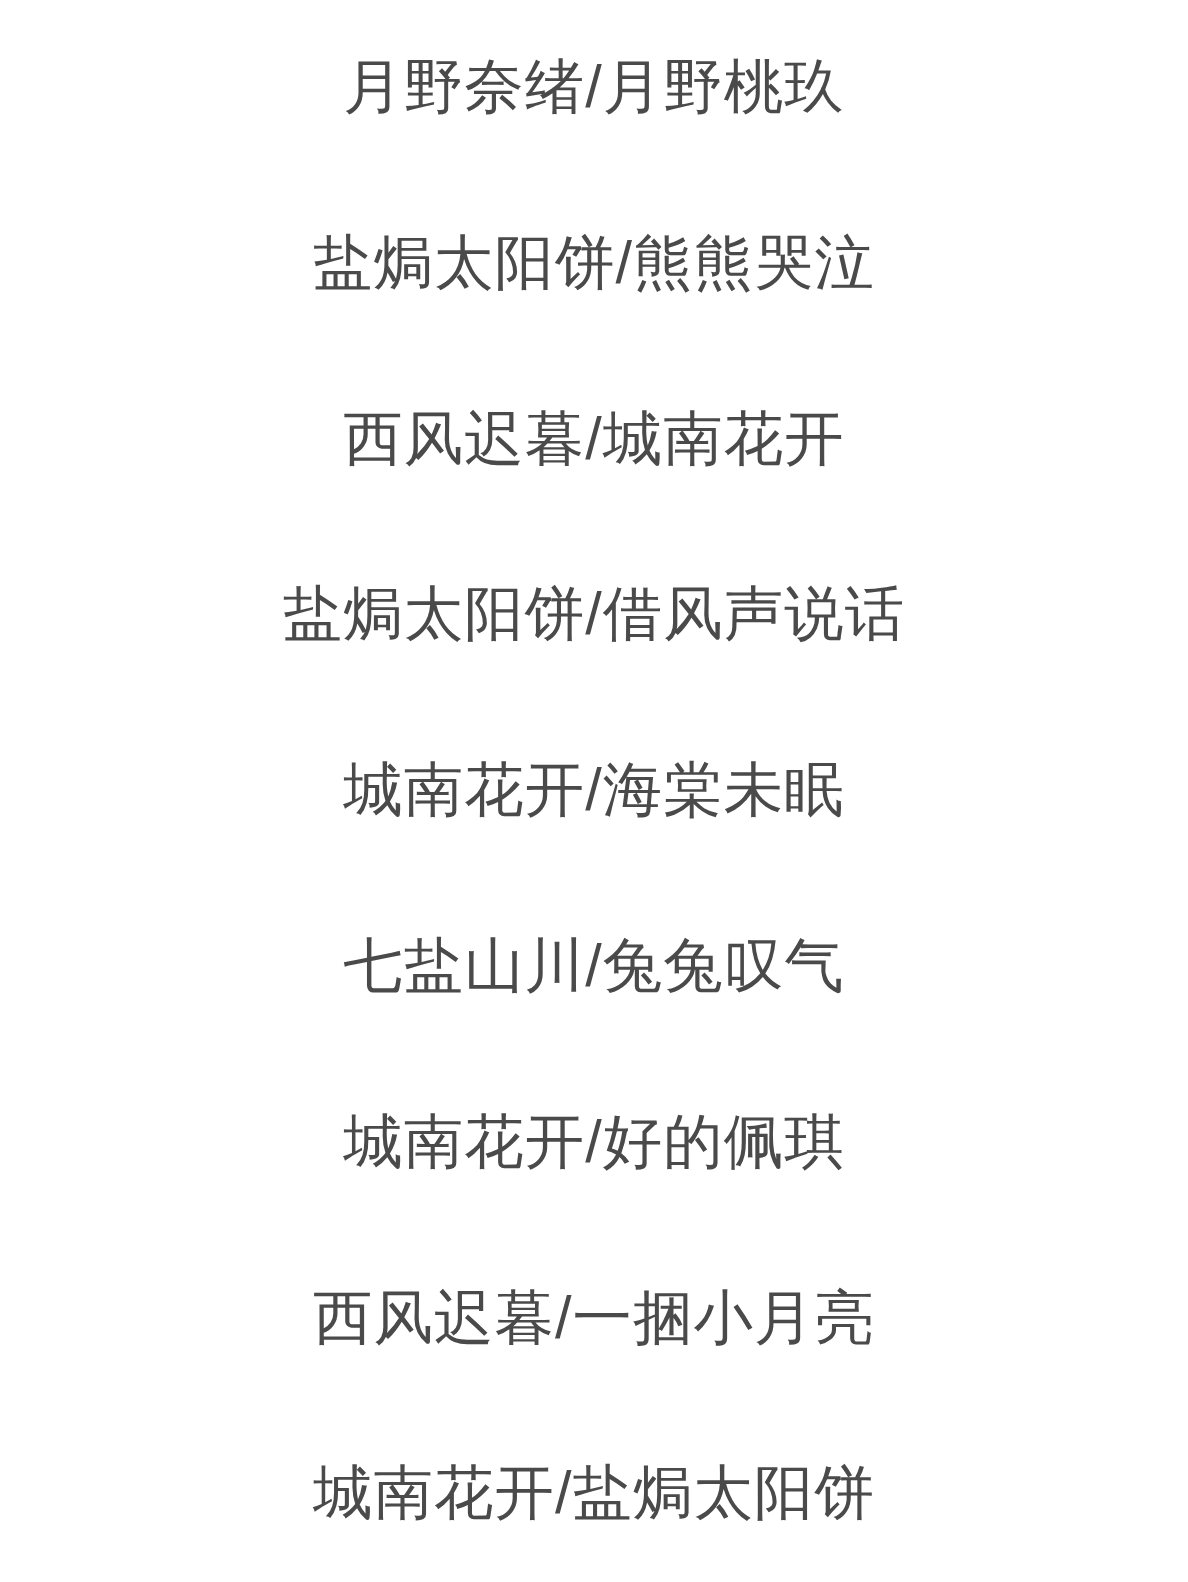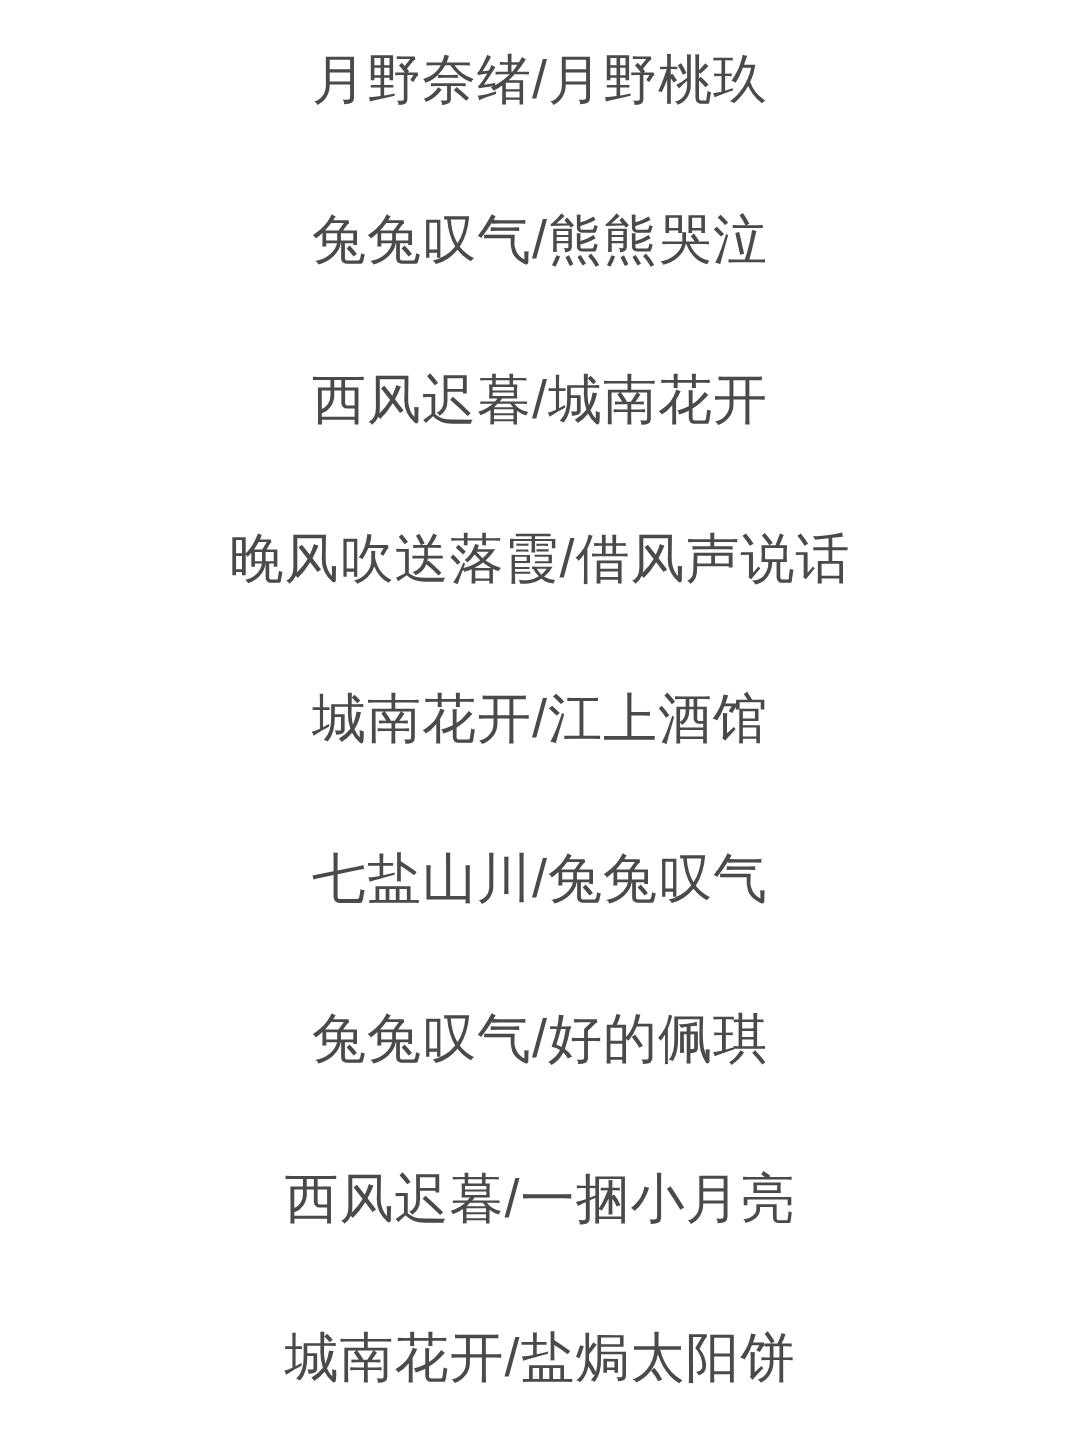--- a/index.html
+++ b/index.html
@@ -43,41 +43,41 @@
 </head>
 <body>
 
 <div class="name-list">
 
   <div class="name-row">
     <div class="name-text">月野奈绪/月野桃玖</div>
   </div>
 
   <div class="name-row">
-    <div class="name-text">兔兔叹气/熊熊哭泣</div>
+    <div class="name-text">盐焗太阳饼/熊熊哭泣</div>
   </div>
 
   <div class="name-row">
     <div class="name-text">西风迟暮/城南花开</div>
   </div>
 
   <div class="name-row">
-    <div class="name-text">晚风吹送落霞/借风声说话</div>
+    <div class="name-text">盐焗太阳饼/借风声说话</div>
   </div>
 
   <div class="name-row">
-    <div class="name-text">城南花开/江上酒馆</div>
+    <div class="name-text">城南花开/海棠未眠</div>
   </div>
 
   <div class="name-row">
     <div class="name-text">七盐山川/兔兔叹气</div>
   </div>
 
   <div class="name-row">
-    <div class="name-text">兔兔叹气/好的佩琪</div>
+    <div class="name-text">城南花开/好的佩琪</div>
   </div>
 
   <div class="name-row">
     <div class="name-text">西风迟暮/一捆小月亮</div>
   </div>
 
   <div class="name-row">
     <div class="name-text">城南花开/盐焗太阳饼</div>
   </div>
 

